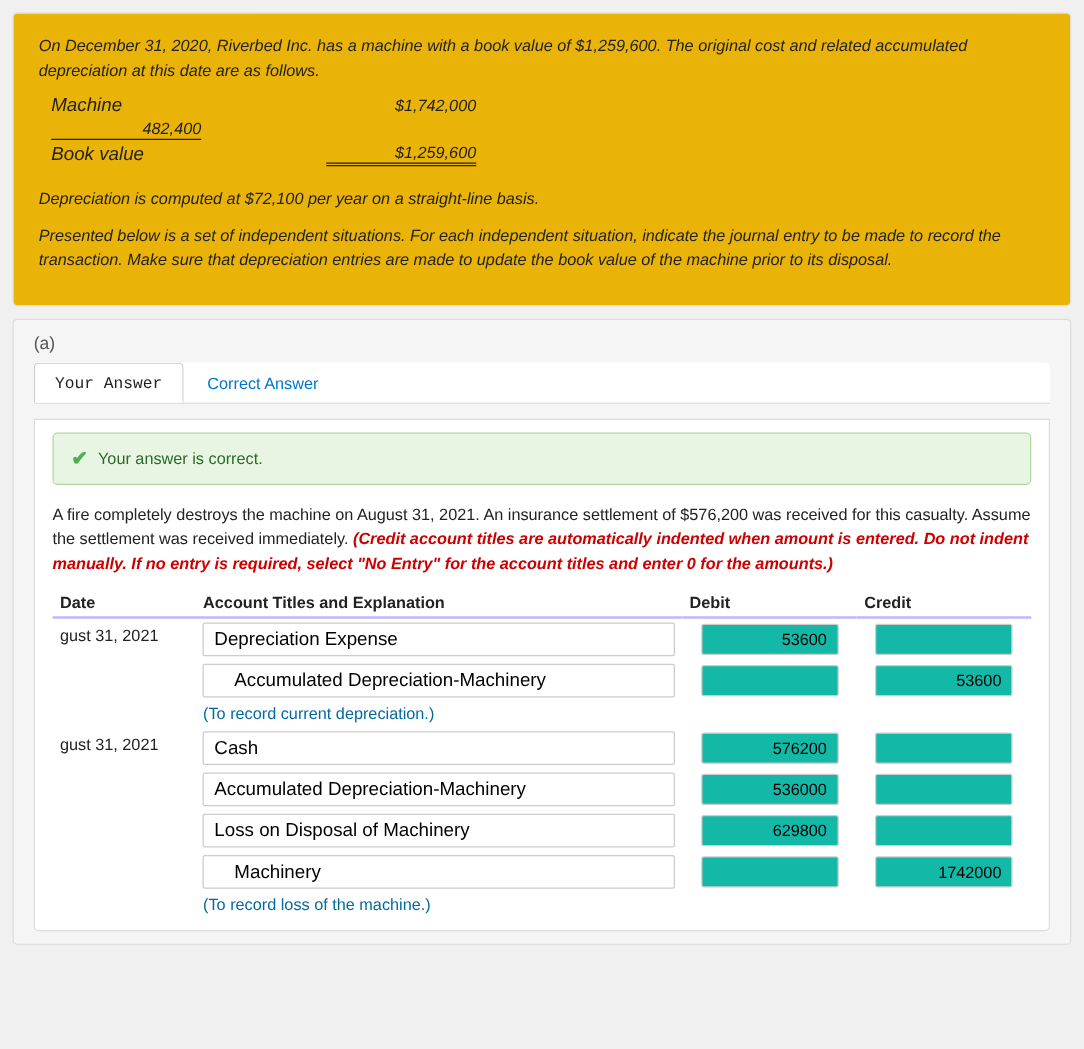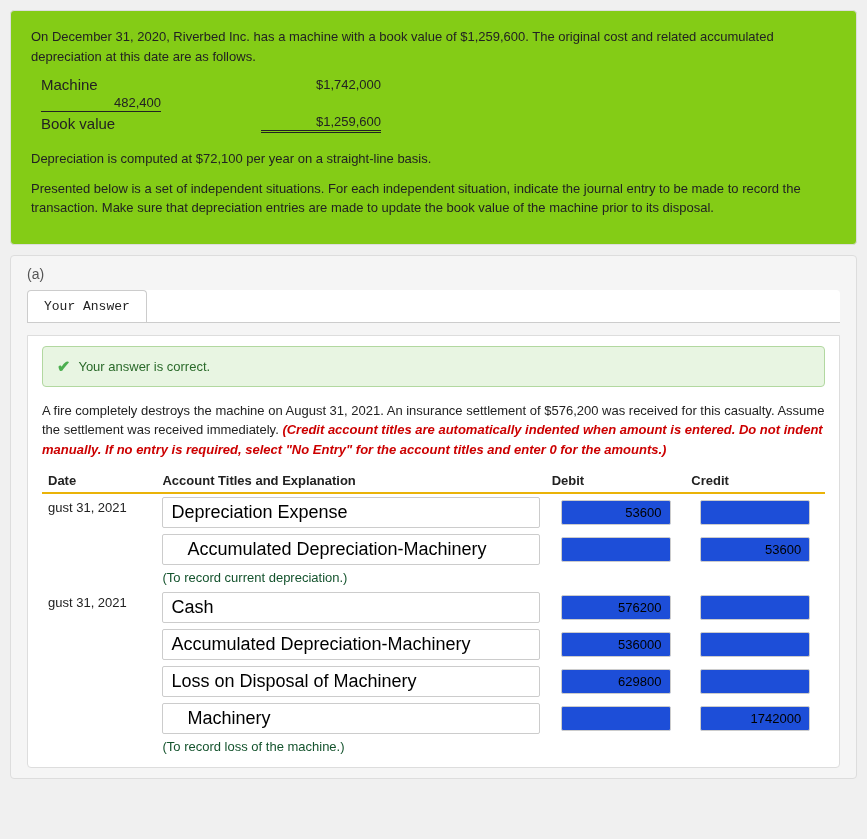--- a/index.html
+++ b/index.html
@@ -9,25 +9,26 @@
       background: #f0f0f0;
       color: #222;
     }
     .page-wrapper {
       max-width: 867px;
       margin: 0 auto;
       background: #f0f0f0;
       padding: 10px;
     }
     .problem-section {
-      background: #84cc16;
+      background: #eab308;
       border: 1px solid #ddd;
       border-radius: 4px;
       padding: 16px 20px;
       margin-bottom: 10px;
+      font-style: italic;
     }
     .problem-section p {
       margin-bottom: 10px;
       line-height: 1.5;
     }
     .balance-table {
       margin: 10px 0 16px 10px;
     }
     .balance-table .row {
       display: flex;
@@ -122,59 +123,59 @@
     }
     .journal-table {
       width: 100%;
       border-collapse: collapse;
       margin-top: 6px;
     }
     .journal-table th {
       text-align: left;
       font-size: 13px;
       font-weight: bold;
-      border-bottom: 2px solid #eab308;
+      border-bottom: 2px solid #c4b5fd;
       padding: 4px 6px;
     }
     .journal-table th.debit-col,
     .journal-table th.credit-col {
     }
     .journal-table td {
       padding: 3px 6px;
       font-size: 13px;
       vertical-align: middle;
     }
     .journal-table .date-cell {
       width: 100px;
       vertical-align: top;
       padding-top: 6px;
     }
     .account-input {
       border: 1px solid #ccc;
       background: #fff;
       padding: 4px 8px;
       width: 100%;
-      font-size: 18px;
+      font-size: 15px;
       border-radius: 2px;
     }
     .account-input.indented {
       padding-left: 24px;
     }
     .debit-input, .credit-input {
       border: 1px solid #ccc;
-      background: #1d4ed8;
+      background: #14b8a6;
       padding: 4px 8px;
       width: 110px;
       font-size: 13px;
       text-align: right;
       border-radius: 2px;
     }
     .note-cell {
       font-size: 12px;
-      color: #14532d;
+      color: #0369a1;
       padding: 4px 6px 8px 6px;
     }
     .col-account { width: 340px; }
     .col-debit { width: 120px; text-align: center; }
     .col-credit { width: 120px; text-align: center; }
     .entry-group td { border-top: 1px solid transparent; }
     tr.note-row td { padding-top: 2px; }
   </style>
 </head>
 <body>
@@ -200,20 +201,21 @@
 
     <p>Depreciation is computed at $72,100 per year on a straight-line basis.</p>
     <p>Presented below is a set of independent situations. For each independent situation, indicate the journal entry to be made to record the transaction. Make sure that depreciation entries are made to update the book value of the machine prior to its disposal.</p>
   </div>
 
   <div class="question-section">
     <div class="question-label">(a)</div>
 
     <div class="tabs">
       <div class="tab active">Your Answer</div>
+      <div class="tab correct-answer">Correct Answer</div>
     </div>
 
     <div class="answer-content">
 
       <div class="correct-banner">
         <span class="checkmark-icon">✔</span>
         <span>Your answer is correct.</span>
       </div>
 
       <p class="fire-description">

